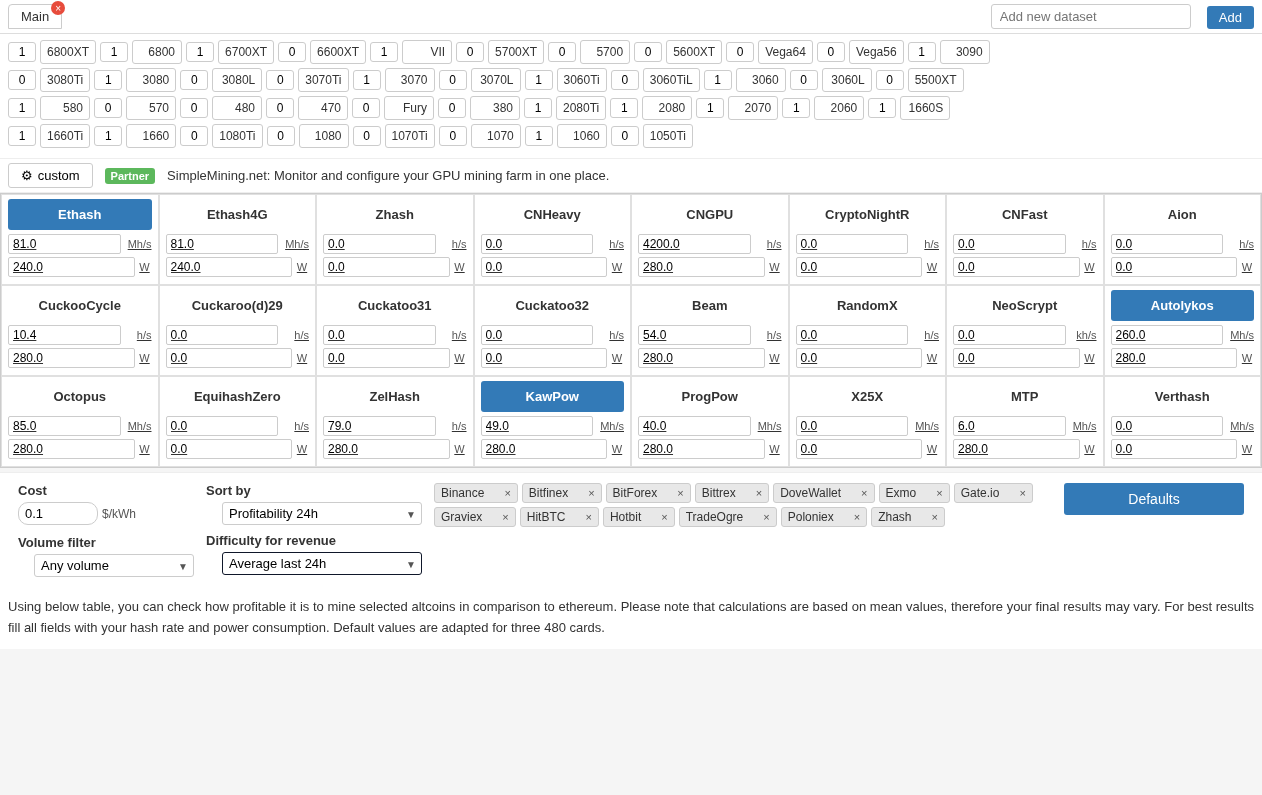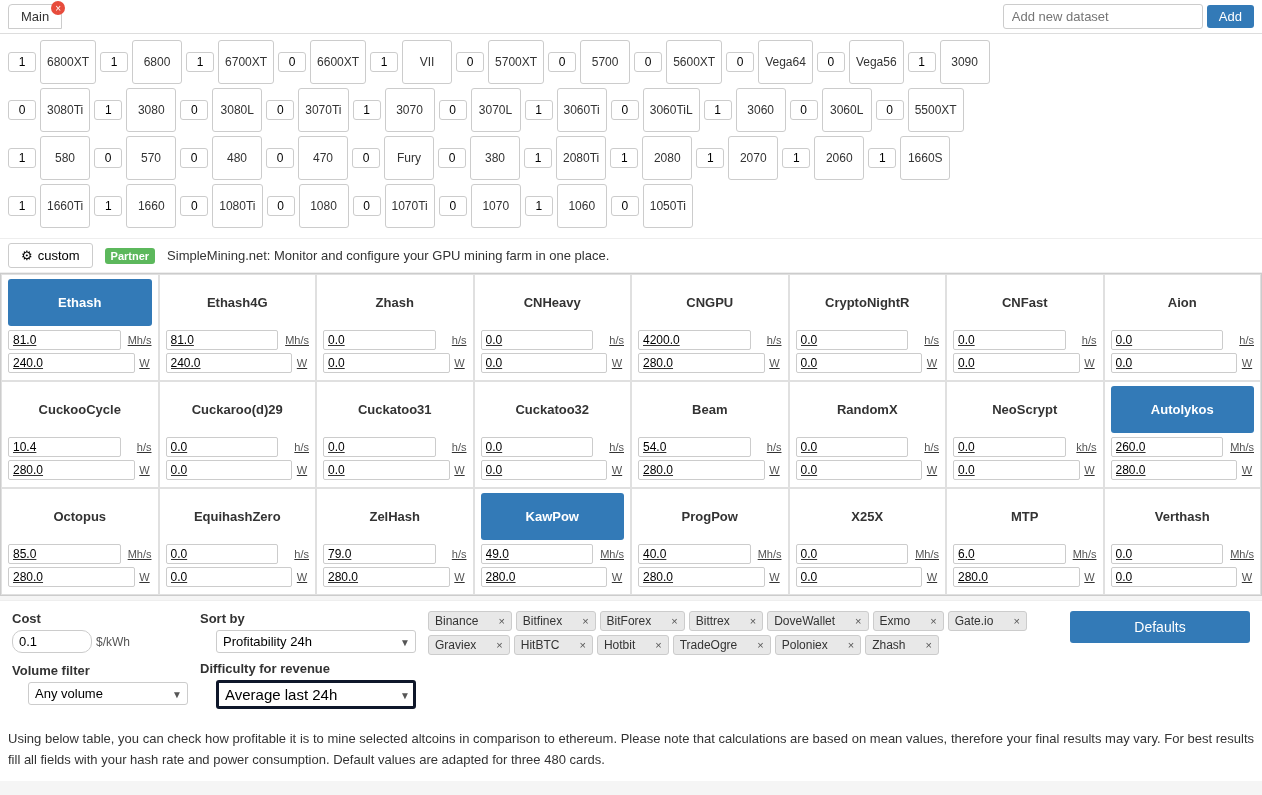--- a/index.html
+++ b/index.html
@@ -31,22 +31,22 @@
       width: 14px;
       height: 14px;
       font-size: 10px;
       display: flex;
       align-items: center;
       justify-content: center;
       cursor: pointer;
     }
     .add-dataset-area {
       display: flex;
-      gap: 4px;
-      align-items: center;
+      gap: 16px;
+      align-items: flex-end;
       border-radius: 9px;
     }
     .add-dataset-input {
       border: 1px solid #ccc;
       border-radius: 3px;
       padding: 4px 8px;
       font-size: 13px;
       width: 200px;
       color: #999;
     }
@@ -80,25 +80,25 @@
       width: 28px;
       border: 1px solid #ccc;
       border-radius: 3px;
       padding: 2px 4px;
       font-size: 12px;
       text-align: center;
     }
     .gpu-name {
       border: 1px solid #ccc;
       border-radius: 3px;
-      padding: 14px 6px;
+      padding: 4px 6px;
       font-size: 12px;
       background: #fff;
       min-width: 50px;
-      text-align: center;
+      text-align: right;
     }
 
     .toolbar-row {
       display: flex;
       align-items: center;
       padding: 4px 8px;
       gap: 12px;
       background: #fff;
       border-bottom: 1px solid #eee;
     }
@@ -134,21 +134,21 @@
     .algo-card {
       background: #fff;
       border: 1px solid #e0e0e0;
       padding: 4px 6px;
       min-width: 0;
     }
     .algo-header {
       text-align: center;
       font-size: 13px;
       font-weight: bold;
-      padding: 16px 0;
+      padding: 8px 0;
       margin-bottom: 4px;
       border-radius: 3px;
       cursor: pointer;
     }
     .algo-header.active {
       background: #337ab7;
       color: white;
     }
     .algo-header.inactive {
       background: #fff;
@@ -179,33 +179,33 @@
     .algo-w {
       font-size: 11px;
       color: #555;
       width: 14px;
       text-align: center;
     }
 
     .bottom-section {
       display: flex;
       gap: 12px;
-      padding: 10px 12px;
+      padding: 10px 18px;
       background: #fff;
       border-top: 1px solid #eee;
       flex-wrap: wrap;
     }
     .bottom-col { flex: 0 0 auto; }
     .bottom-label { font-size: 13px; font-weight: bold; margin-bottom: 4px; }
     .cost-input-row { display: flex; align-items: center; gap: 4px; }
     .cost-input { border: 1px solid #ccc; border-radius: 10px; padding: 3px 6px; width: 80px; font-size: 13px; }
     .cost-unit { font-size: 12px; color: #555; }
     .volume-select { border: 1px solid #ccc; border-radius: 3px; padding: 3px 6px; font-size: 13px; width: 160px; background: #fff; }
     .sort-select { border: 1px solid #ccc; border-radius: 3px; padding: 3px 6px; font-size: 13px; width: 200px; background: #fff; }
-    .difficulty-select { border: 3px solid #0f172a; border-radius: 3px; padding: 3px 6px; font-size: 15px; width: 200px; background: #fff; }
+    .difficulty-select { border: 1px solid #0f172a; border-radius: 3px; padding: 3px 6px; font-size: 13px; width: 200px; background: #fff; }
 
     .exchanges-section { flex: 1; }
     .exchange-tags { display: flex; flex-wrap: wrap; gap: 4px; }
     .exchange-tag {
       background: #e8e8e8;
       border: 1px solid #ccc;
       border-radius: 3px;
       padding: 2px 6px;
       font-size: 12px;
       display: flex;

